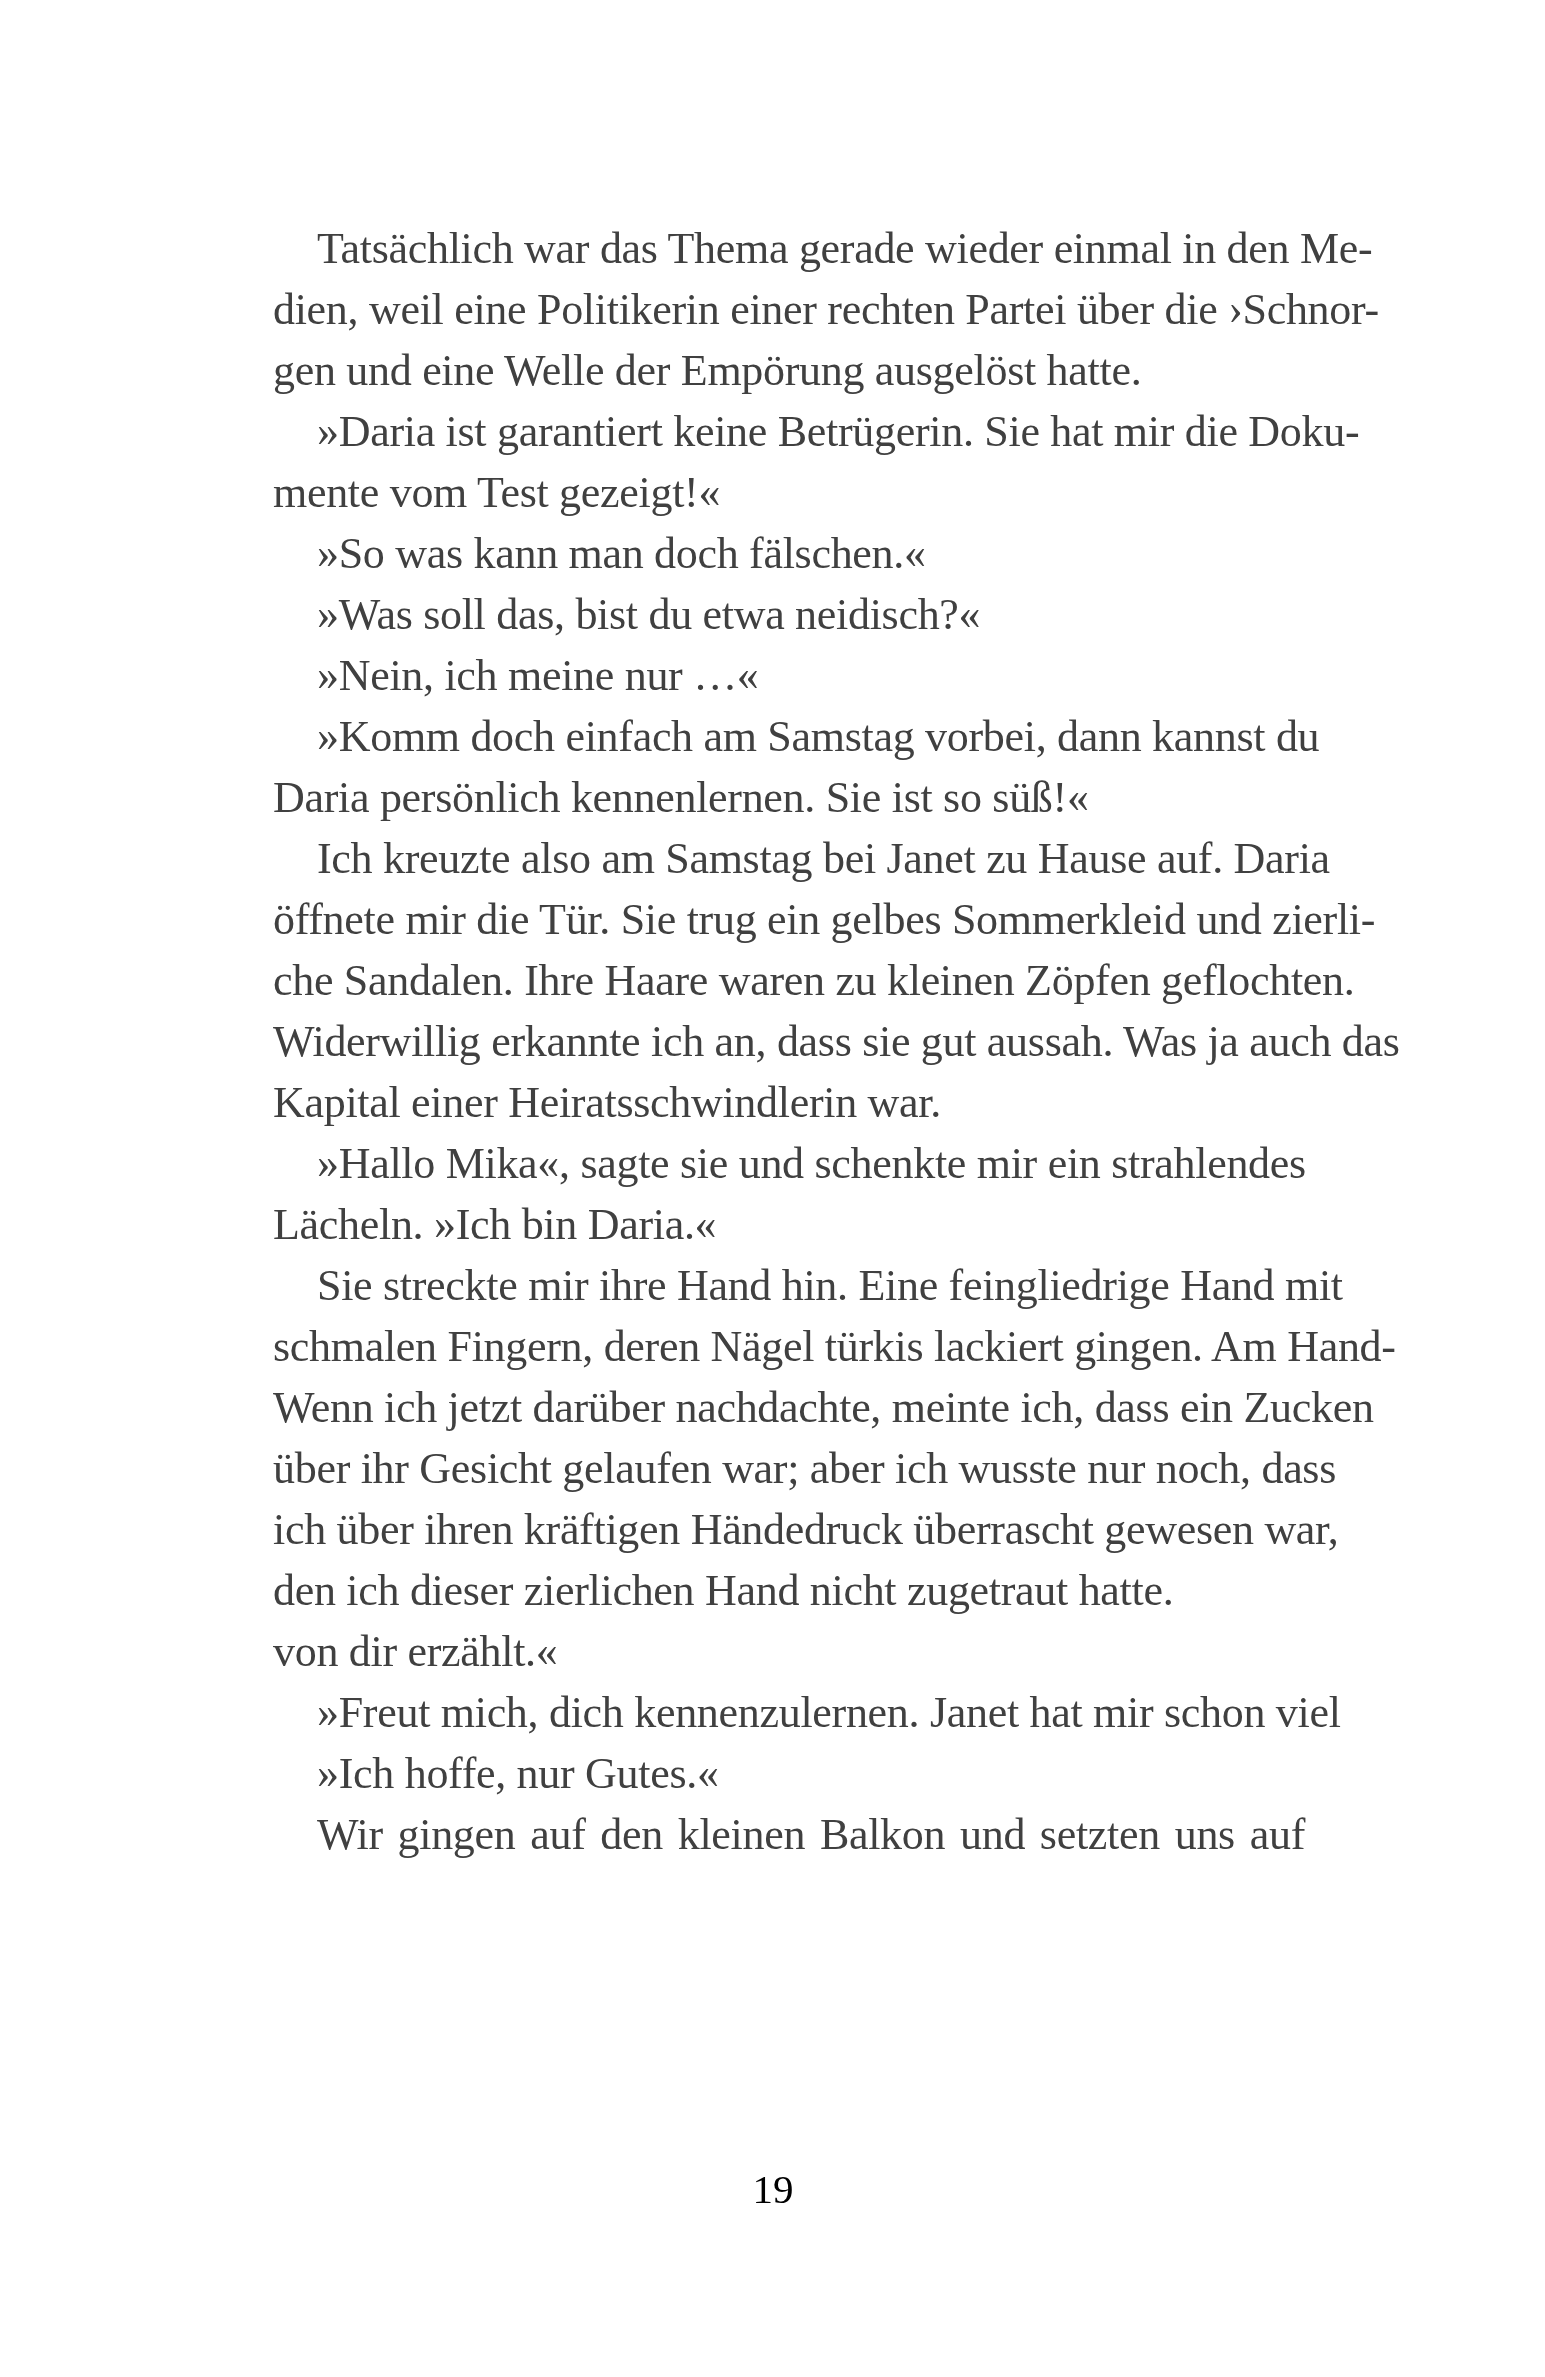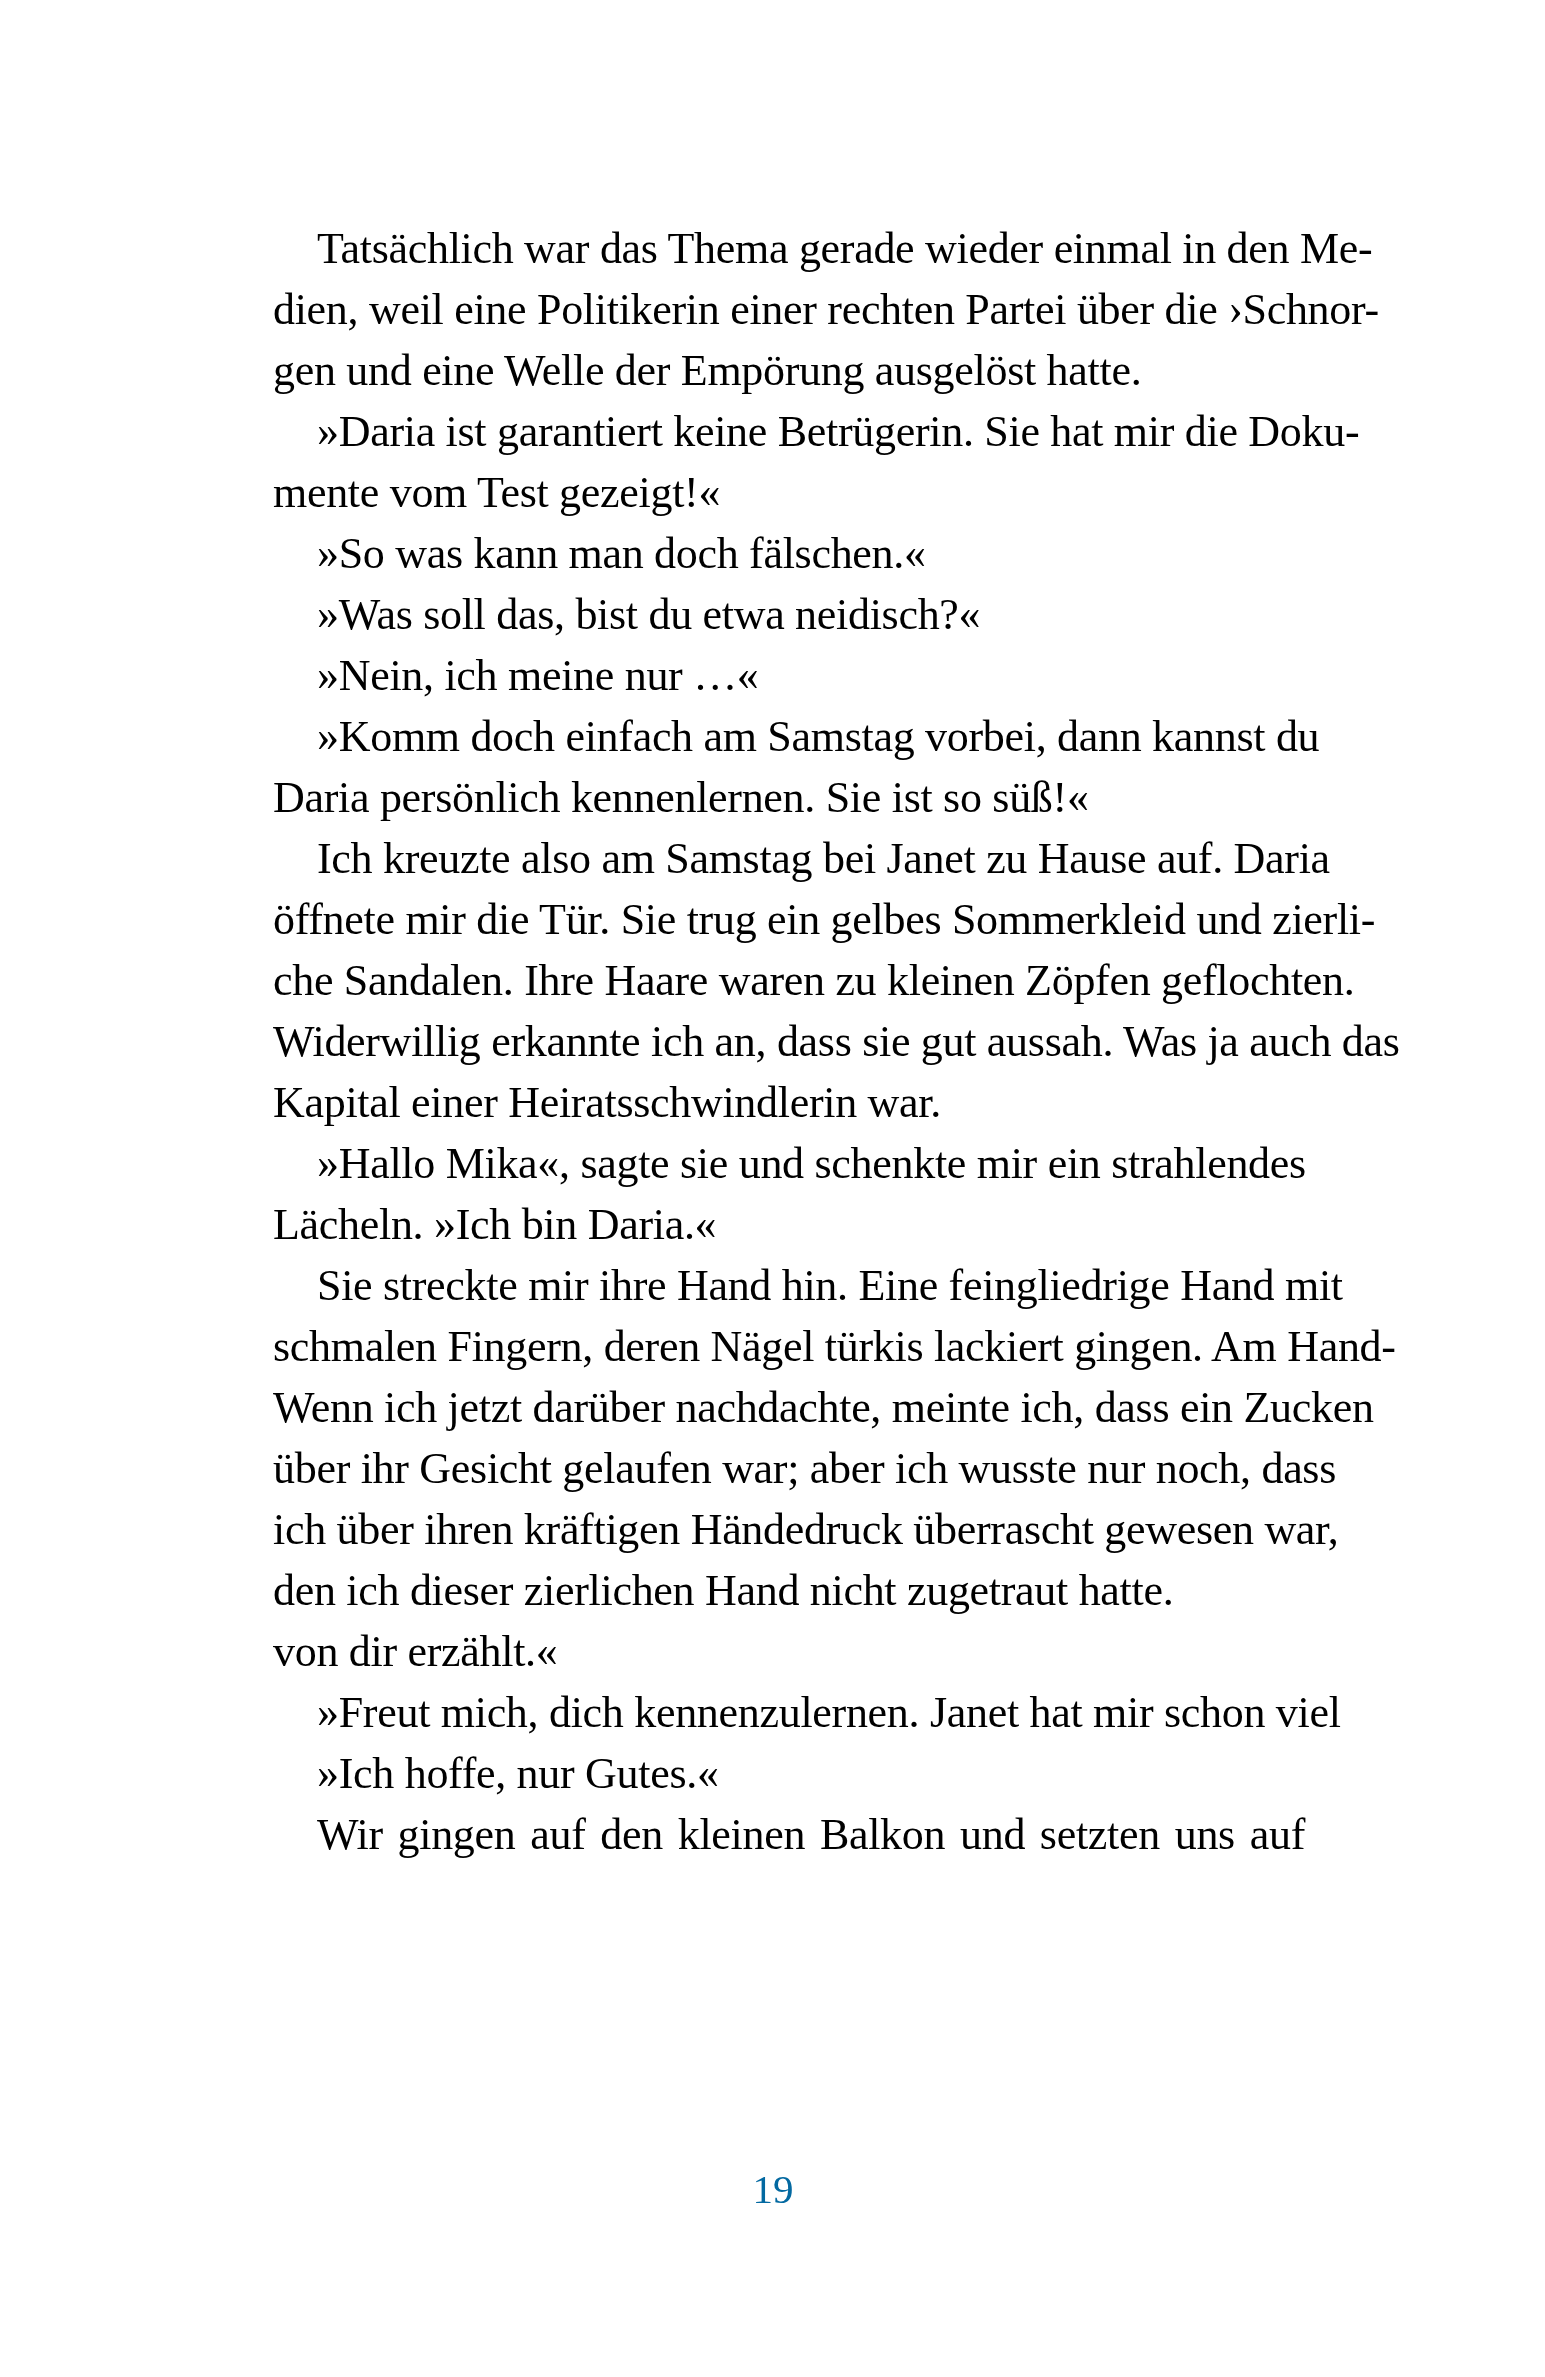--- a/index.html
+++ b/index.html
@@ -54,21 +54,21 @@
     font-family: "Liberation Serif", "DejaVu Serif", serif;
     font-size: 41px;
     line-height: 55px;
     color: #231f20;
   }
 </style>
 </head>
 <body>
 
 <div class="page" style="background: rgb(255, 255, 255);">
-  <div class="text-block" id="text-block" style="color: #000000;">
+  <div class="text-block" id="text-block" style="color: #404040;">
       <span class="line indent">Tatsächlich war das Thema gerade wieder einmal in den Me-</span>
       <span class="line">dien, weil eine Politikerin einer rechten Partei über die ›Schnor-</span>
       <span class="line last">gen und eine Welle der Empörung ausgelöst hatte.</span>
       <span class="line indent">»Daria ist garantiert keine Betrügerin. Sie hat mir die Doku-</span>
       <span class="line last">mente vom Test gezeigt!«</span>
       <span class="line indent last">»So was kann man doch fälschen.«</span>
       <span class="line indent last">»Was soll das, bist du etwa neidisch?«</span>
       <span class="line indent last">»Nein, ich meine nur …«</span>
       <span class="line indent">»Komm doch einfach am Samstag vorbei, dann kannst du</span>
       <span class="line last">Daria persönlich kennenlernen. Sie ist so süß!«</span>
@@ -83,15 +83,15 @@
       <span class="line">schmalen Fingern, deren Nägel türkis lackiert gingen. Am Hand-</span>
       <span class="line">Wenn ich jetzt darüber nachdachte, meinte ich, dass ein Zucken</span>
       <span class="line">über ihr Gesicht gelaufen war; aber ich wusste nur noch, dass</span>
       <span class="line">ich über ihren kräftigen Händedruck überrascht gewesen war,</span>
       <span class="line last">den ich dieser zierlichen Hand nicht zugetraut hatte.</span>
       <span class="line last">von dir erzählt.«</span>
       <span class="line indent">»Freut mich, dich kennenzulernen. Janet hat mir schon viel</span>
       <span class="line indent last">»Ich hoffe, nur Gutes.«</span>
       <span class="line indent">Wir gingen auf den kleinen Balkon und setzten uns auf</span>
     </div>
-  <div class="page-number" style="color: #0369a1;">19</div>
+  <div class="page-number" style="color: #000000;">19</div>
 </div>
 
 
 </body></html>

